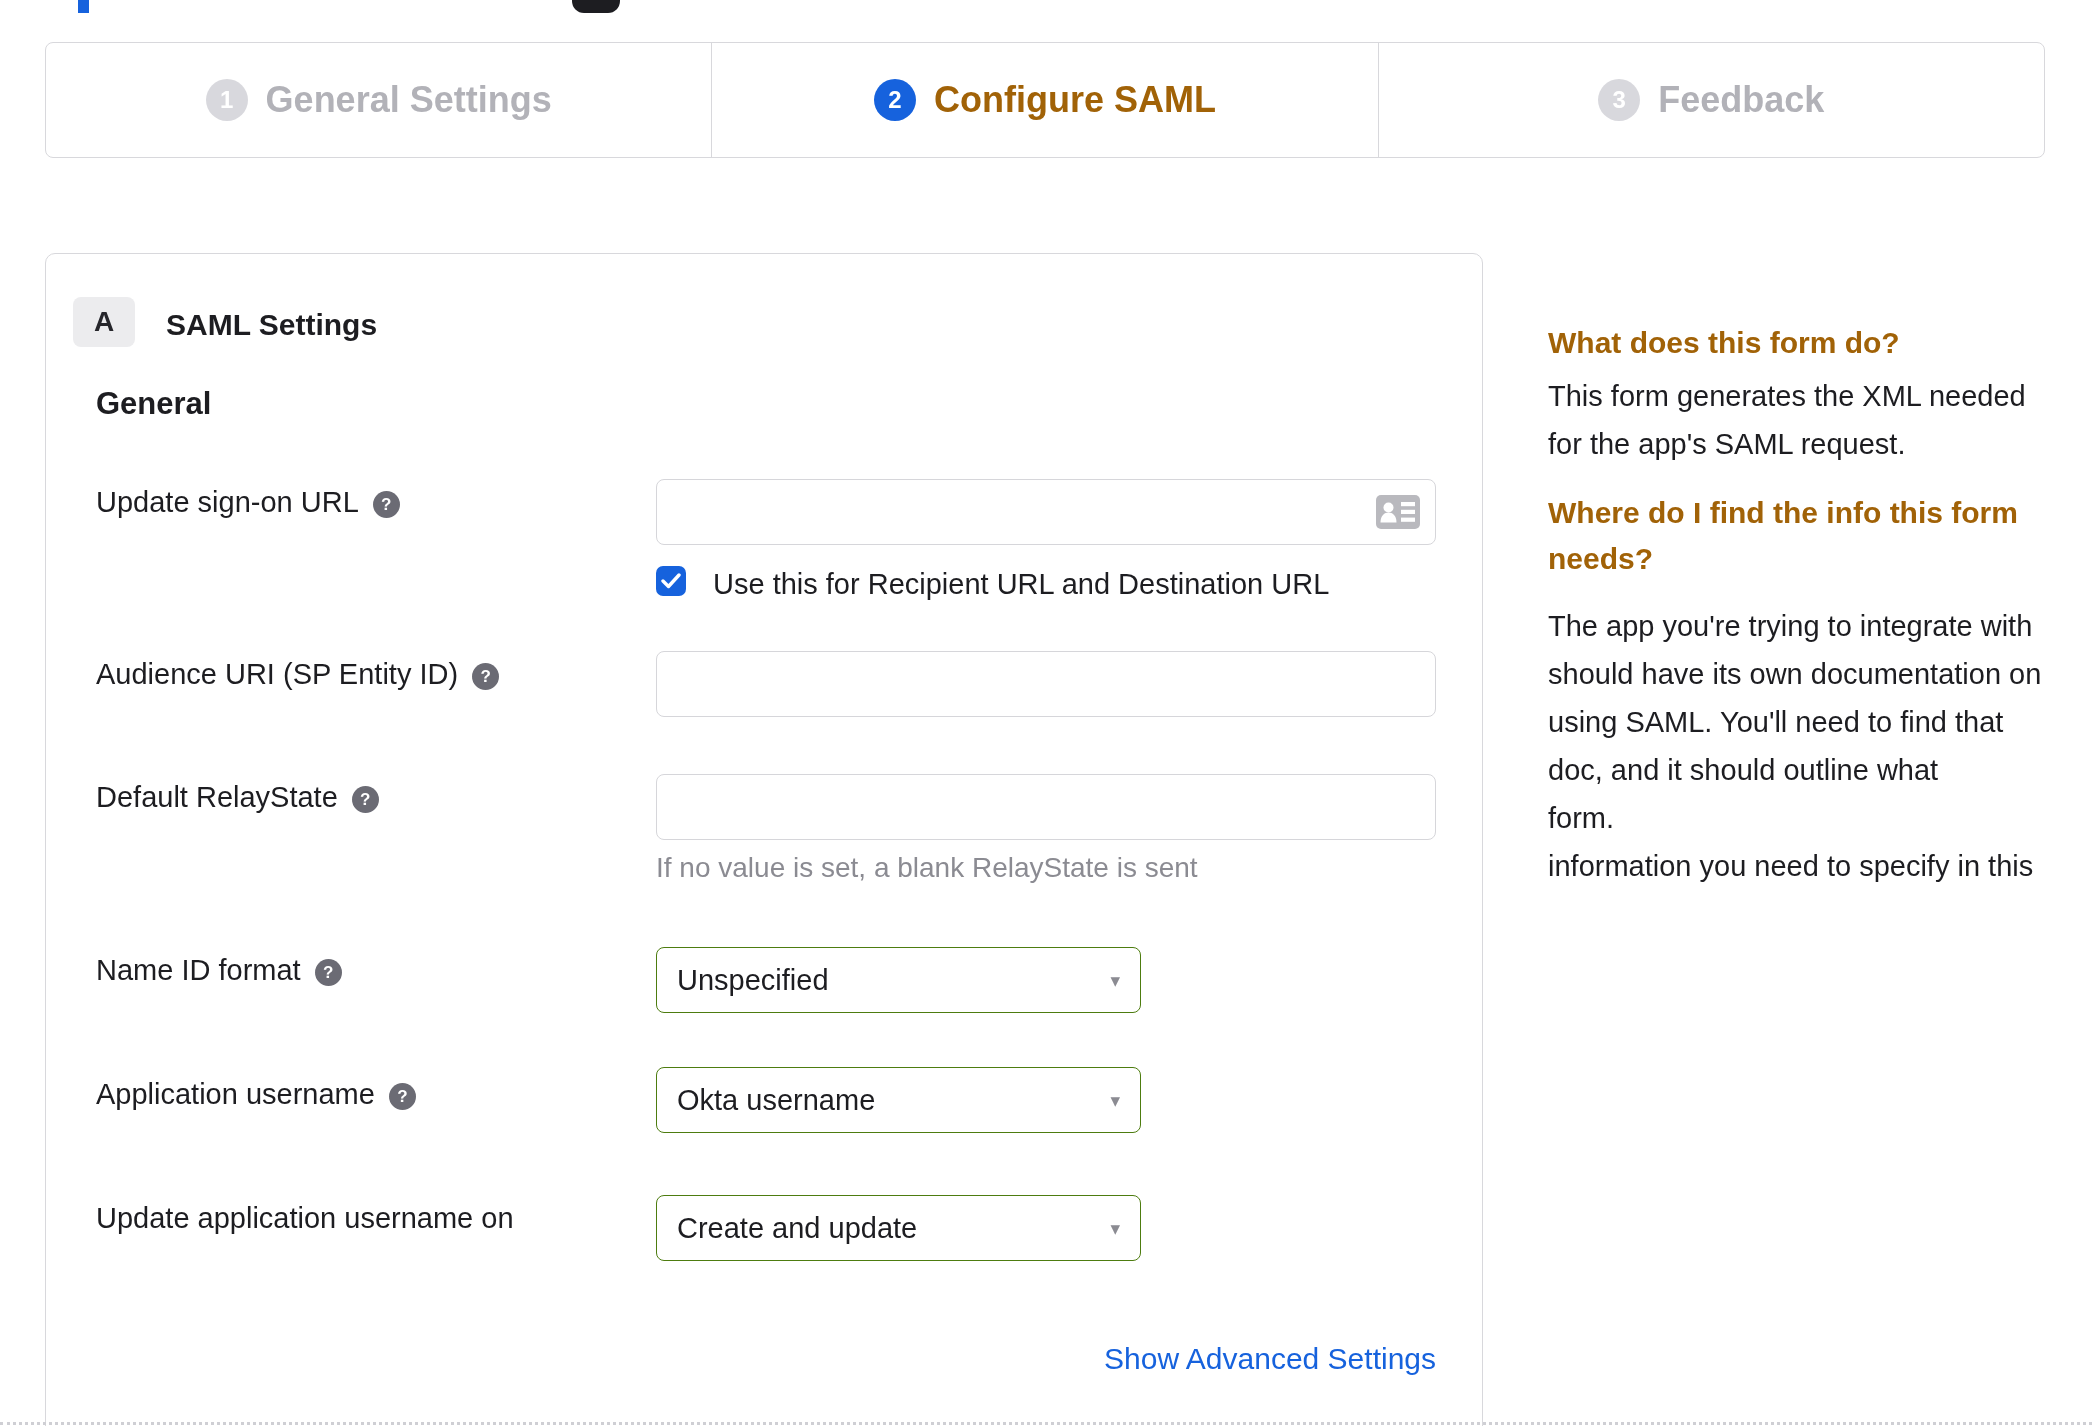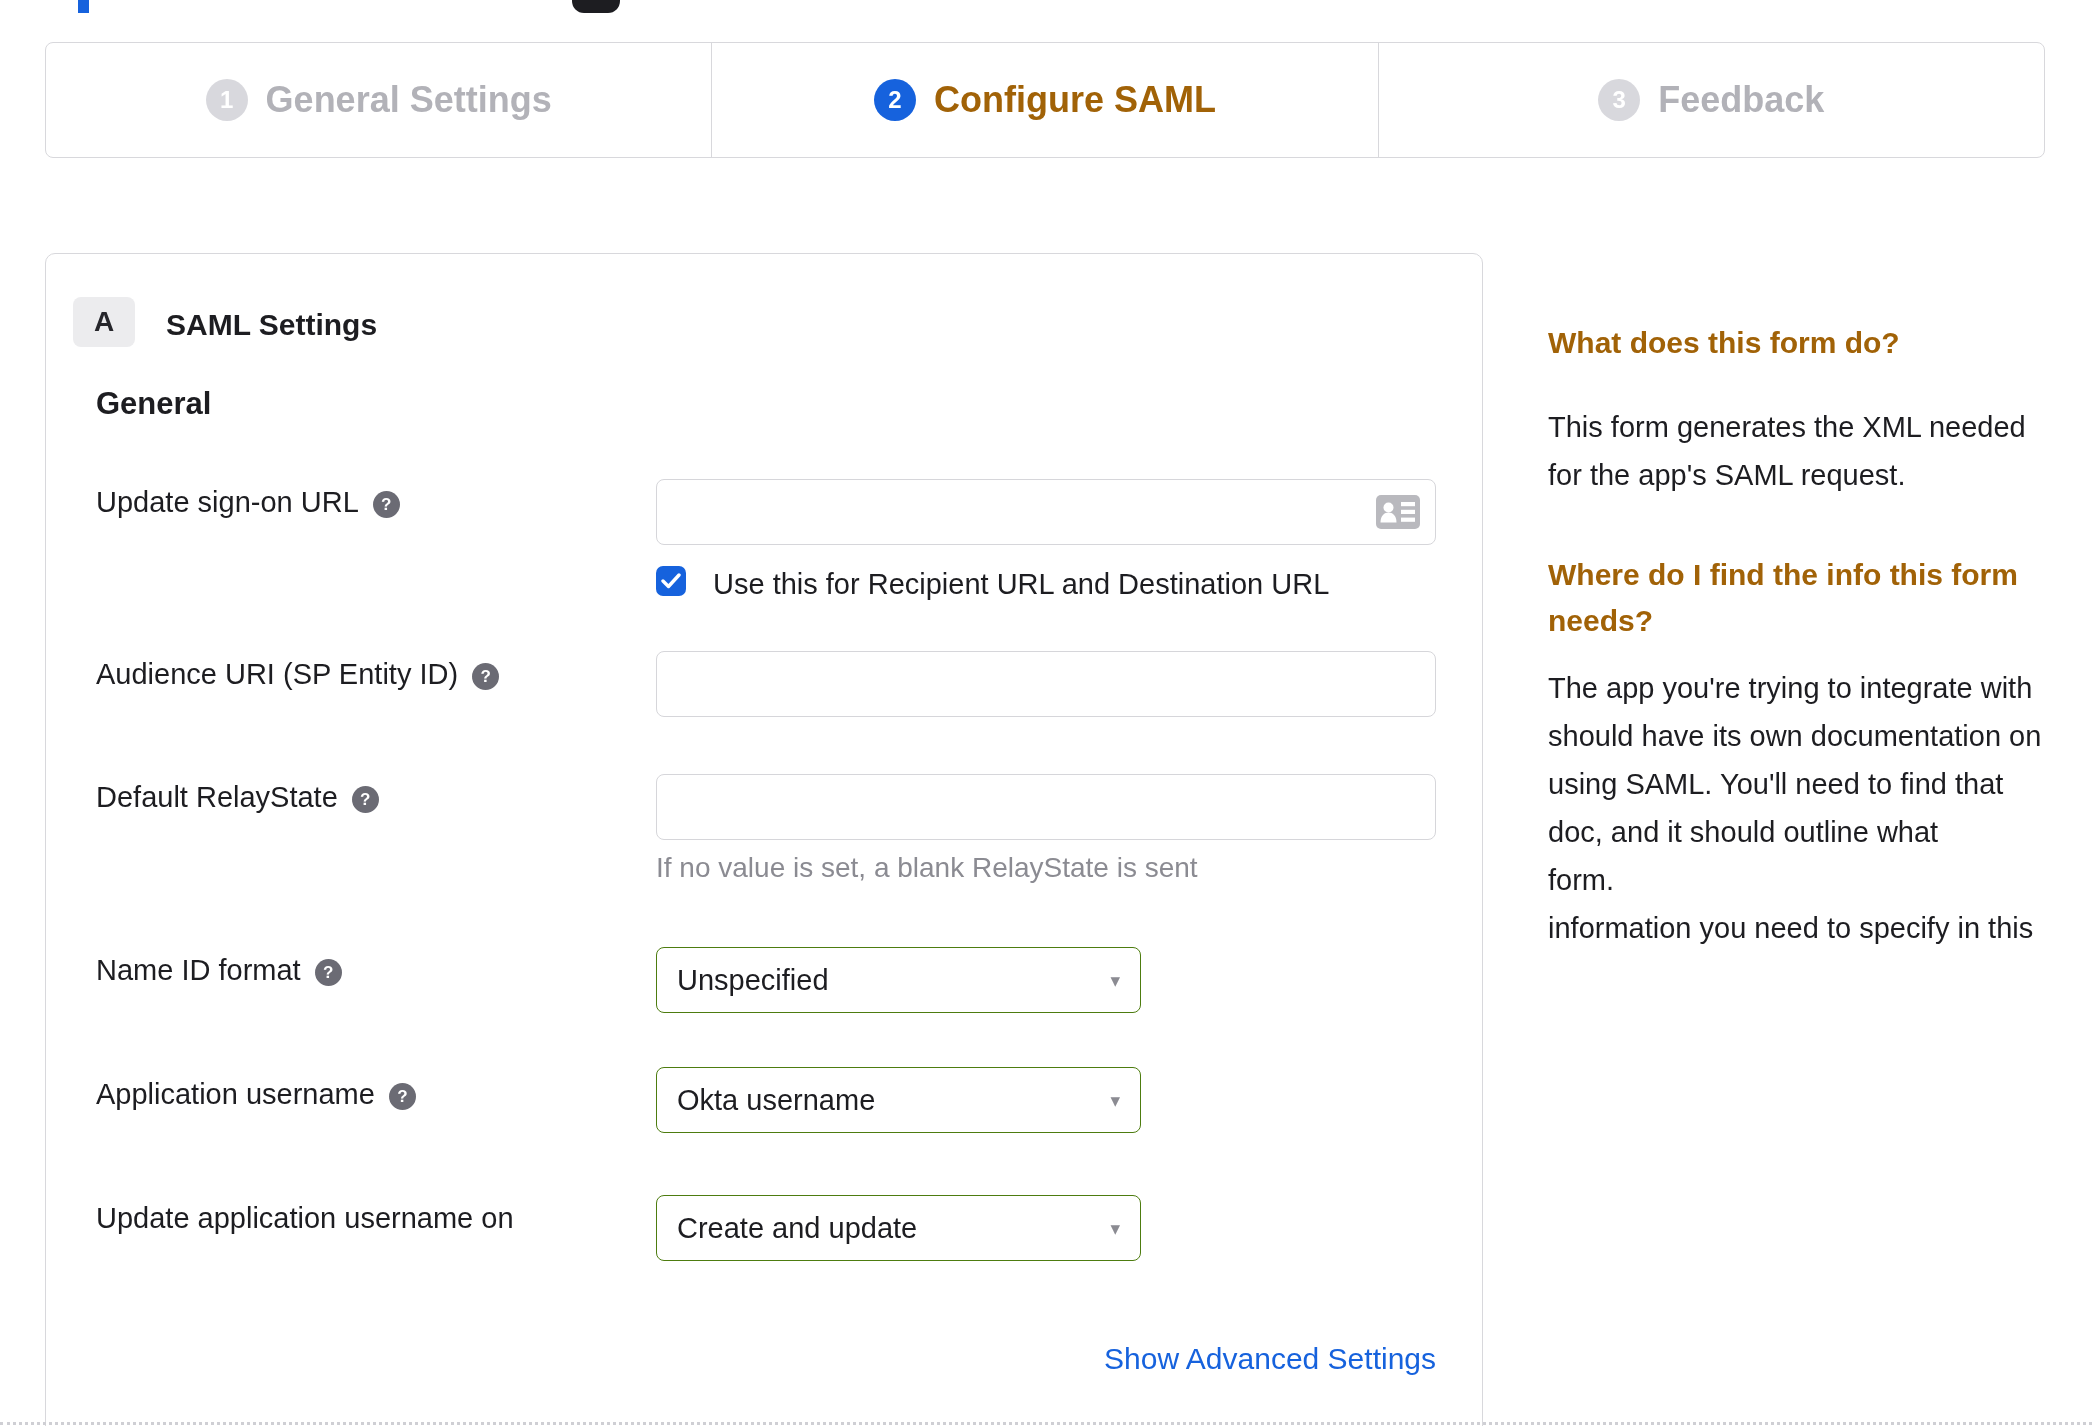--- a/index.html
+++ b/index.html
@@ -52,22 +52,22 @@
             display:flex; align-items:center; padding-left:20px; cursor:pointer; }
   .select .caret { position:absolute; right:20px; top:50%; transform:translateY(-50%);
                    font-size:19px; color:#8b8b92; }
 
   .advanced-link { position:absolute; left:610px; top:1088px; width:780px; text-align:right;
                    font-size:30px; color:#1662dd; cursor:pointer; }
 
   
   .sidebar { position:absolute; left:1548px; top:326px; width:515px; }
   .sidebar h3 { font-size:30px; font-weight:bold; color:#a16207; }
-  .sidebar .q2 { margin-top:53px; line-height:46px; }
-  .p1 { margin-top:43px; }
+  .sidebar .q2 { margin-top:22px; line-height:46px; }
+  .p1 { margin-top:12px; }
   .p2 { margin-top:20px; }
   .p-line { font-size:29px; line-height:48px; color:#1d1d21; }
 
   
   .bottom-dash { position:absolute; left:0; top:1422px; width:2092px; height:0;
                  border-top:3px dotted #cfcfd4; }
 </style>
 </head>
 <body>
 

